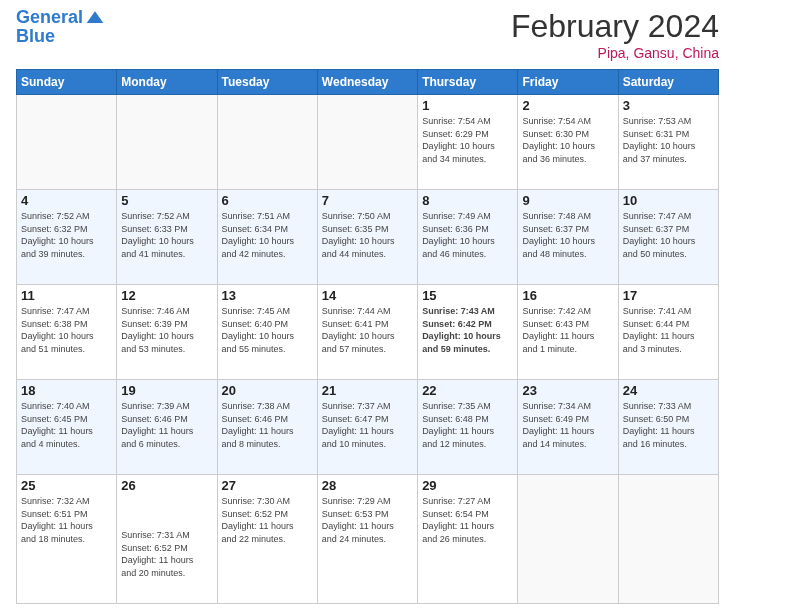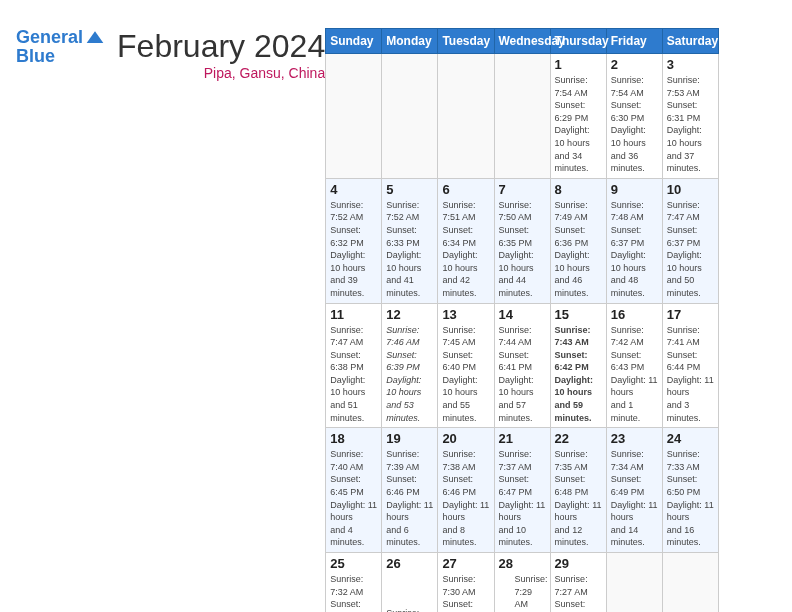--- a/index.html
+++ b/index.html
@@ -6,23 +6,23 @@
     body {
       font-family: Arial, sans-serif;
       background: #fff;
       width: 792px;
       height: 612px;
       overflow: hidden;
     }
     .page {
       width: 735px;
       height: 612px;
-      padding: 28px 16px;
+      padding: 8px 16px;
       display: flex;
-      flex-direction: row;
+      flex-direction: column;
     }
     .header {
       display: flex;
       justify-content: space-between;
       align-items: flex-start;
       margin-bottom: 8px;
     }
     .logo {
       display: flex;
       align-items: center;
@@ -215,21 +215,21 @@
         <tr>
           <td>
             <span class="day-num">11</span>
             <div class="day-info" style="white-space: pre-line;">Sunrise: 7:47 AM
 Sunset: 6:38 PM
 Daylight: 10 hours
 and 51 minutes.</div>
           </td>
           <td>
             <span class="day-num">12</span>
-            <div class="day-info" style="white-space: pre-line; font-style: italic;">Sunrise: 7:46 AM
+            <div class="day-info" style="white-space: pre-line;">Sunrise: 7:46 AM
 Sunset: 6:39 PM
 Daylight: 10 hours
 and 53 minutes.</div>
           </td>
           <td>
             <span class="day-num">13</span>
             <div class="day-info" style="white-space: pre-line;">Sunrise: 7:45 AM
 Sunset: 6:40 PM
 Daylight: 10 hours
 and 55 minutes.</div>
@@ -331,21 +331,21 @@
           </td>
           <td>
             <span class="day-num">27</span>
             <div class="day-info" style="white-space: pre-line;">Sunrise: 7:30 AM
 Sunset: 6:52 PM
 Daylight: 11 hours
 and 22 minutes.</div>
           </td>
           <td>
             <span class="day-num">28</span>
-            <div class="day-info" style="white-space: pre-line; margin-left: 16px;">Sunrise: 7:29 AM
+            <div class="day-info" style="white-space: pre-line;">Sunrise: 7:29 AM
 Sunset: 6:53 PM
 Daylight: 11 hours
 and 24 minutes.</div>
           </td>
           <td>
             <span class="day-num">29</span>
             <div class="day-info" style="white-space: pre-line;">Sunrise: 7:27 AM
 Sunset: 6:54 PM
 Daylight: 11 hours
 and 26 minutes.</div>

